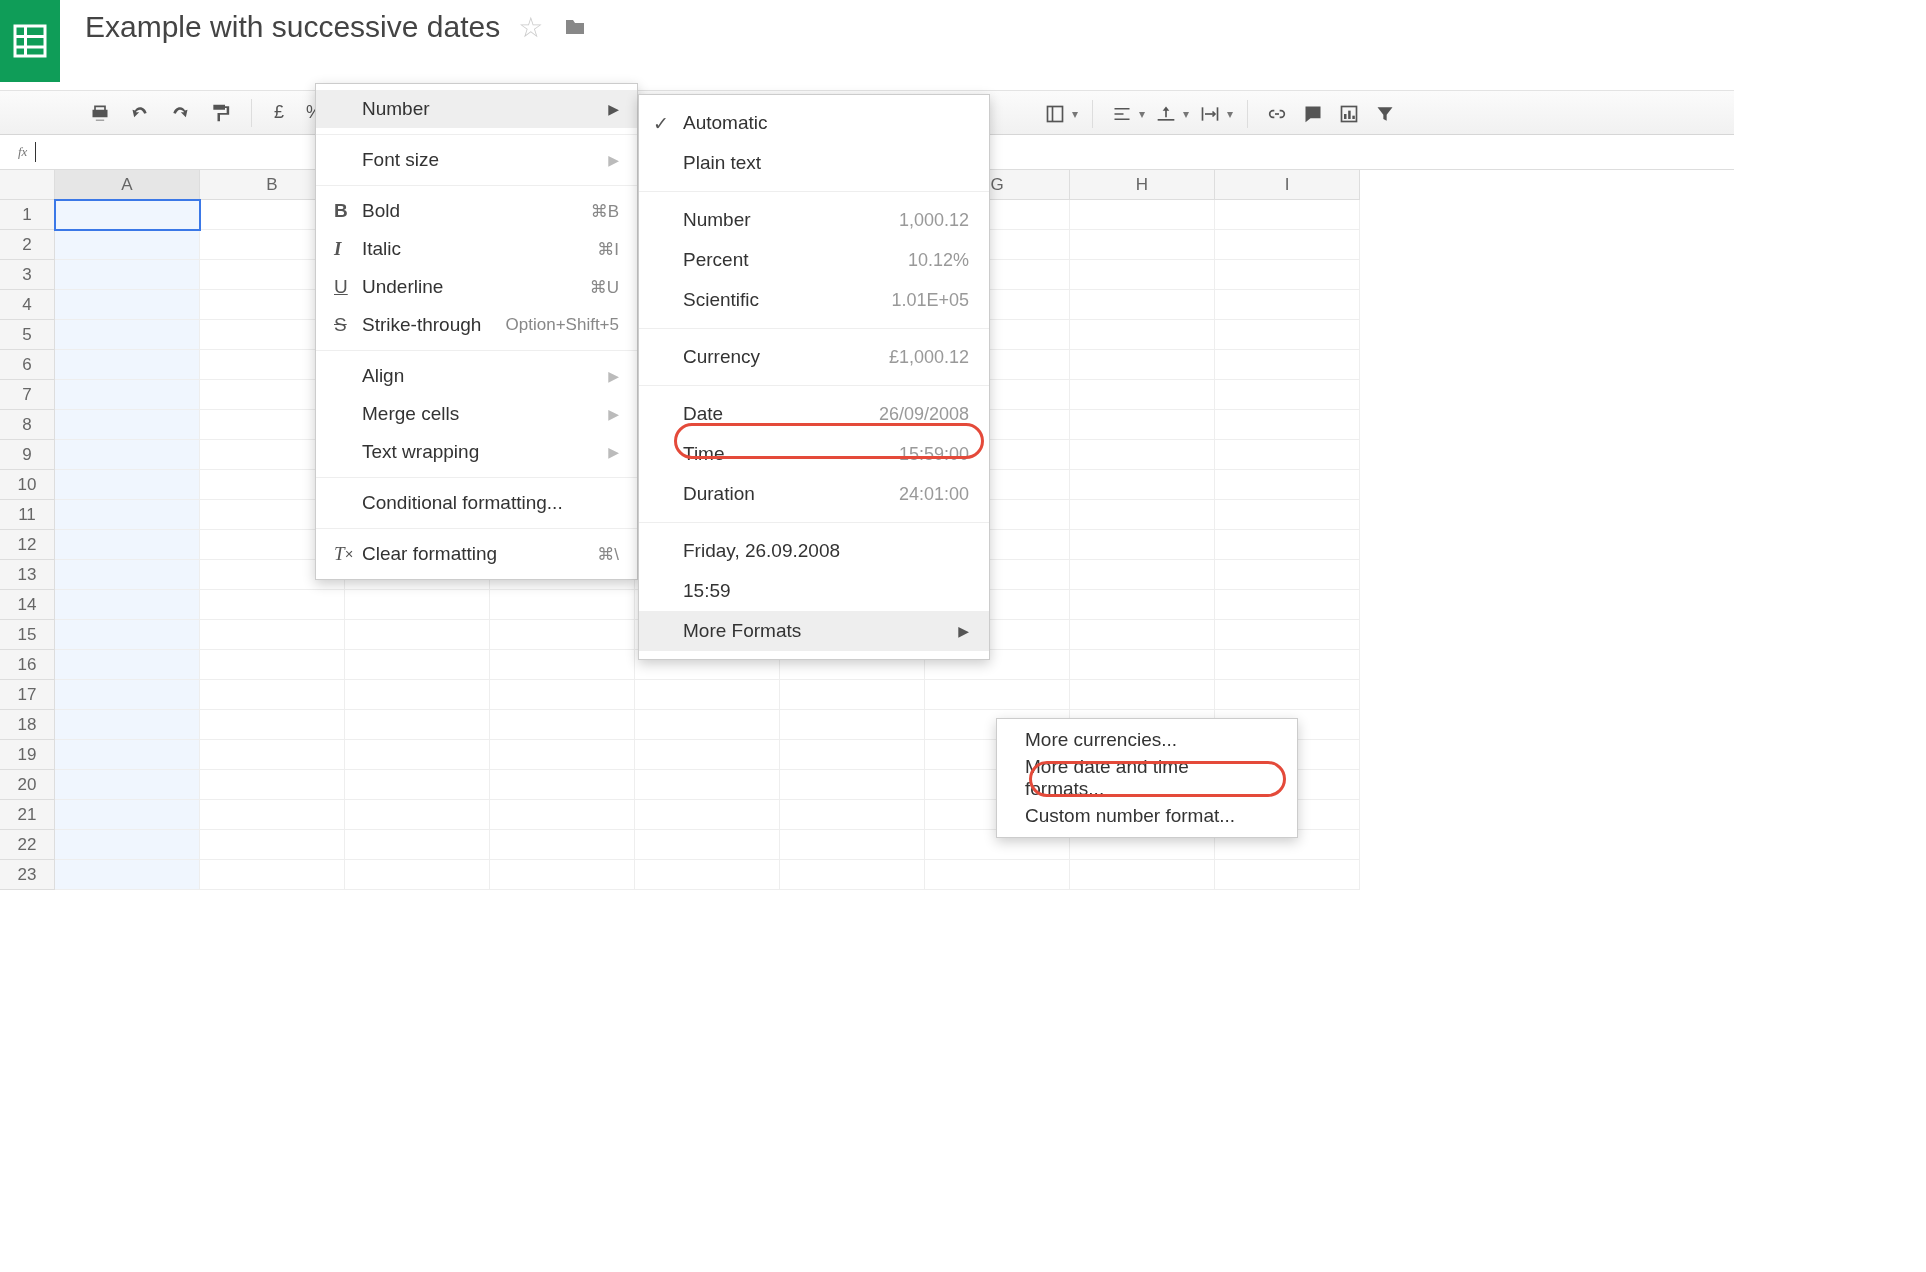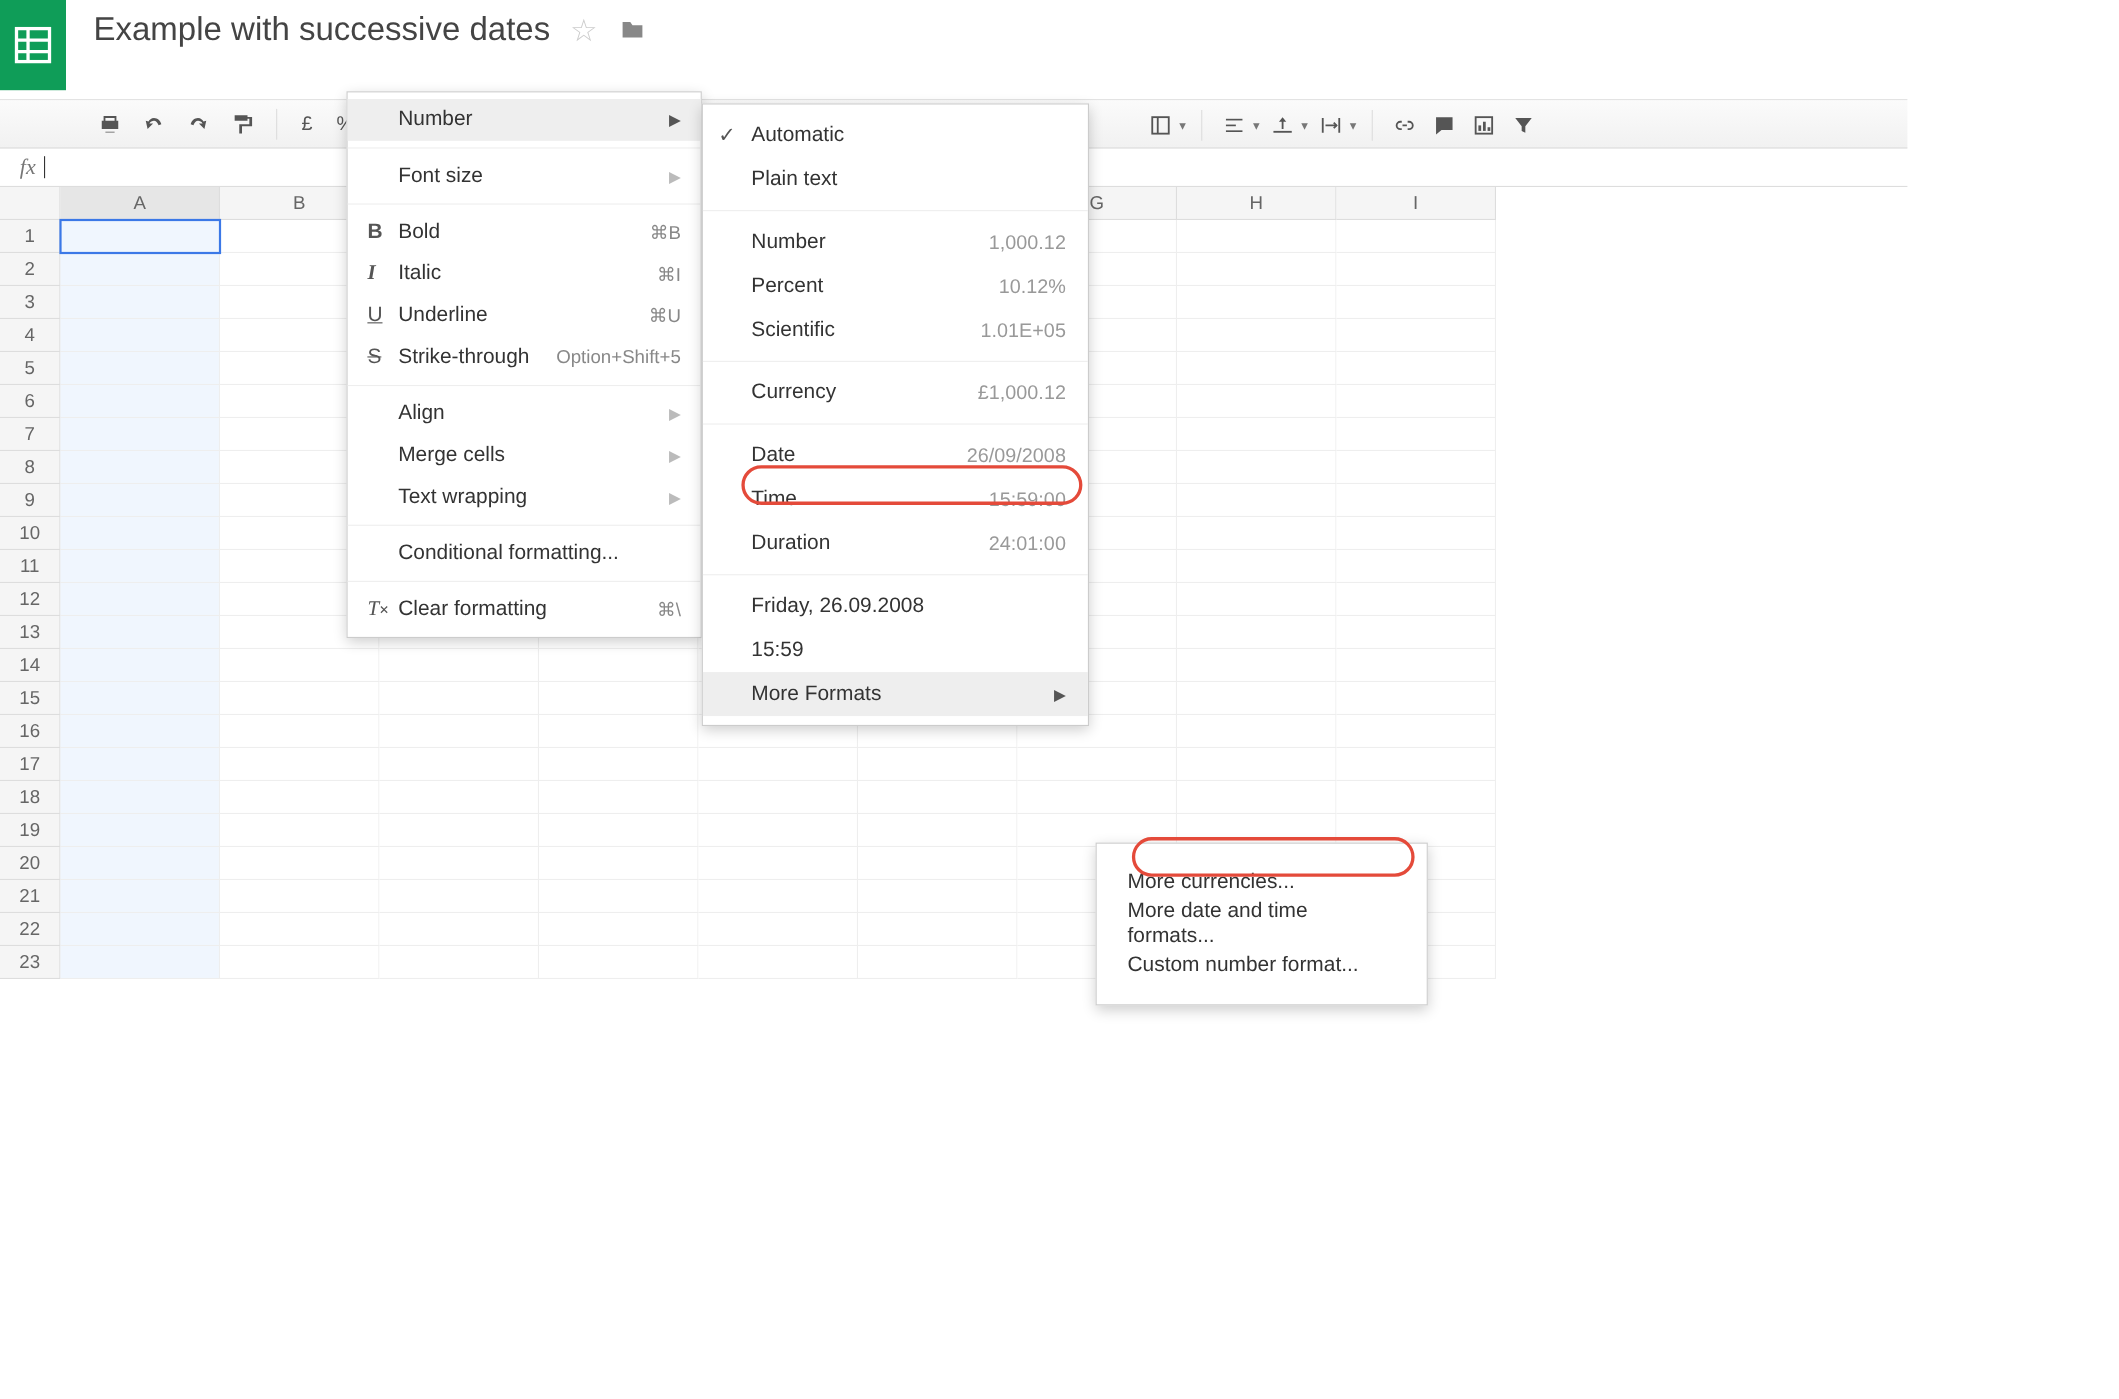--- a/index.html
+++ b/index.html
@@ -88,21 +88,21 @@
 
   
   .fxbar {
     position: absolute;
     left:0; right:0; top:135px; height:35px;
     border-bottom: 1px solid #ddd;
     display:flex; align-items:center;
     padding-left: 18px;
     color:#777;
   }
-  .fxbar .fx { font-style: italic; font-family: "Times New Roman", serif; font-size:20px; margin-right:8px;}
+  .fxbar .fx { font-style: italic; font-family: "Times New Roman", serif; font-size:13px; margin-right:8px;}
   .fxbar .cursor { width:1px; height:20px; background:#333; }
 
   
   .grid {
     position:absolute; left:0; top:170px; right:0; bottom:0;
   }
   .corner {
     position:absolute; left:0; top:0; width:55px; height:30px;
     background:#f5f5f5; border-right:1px solid #ddd; border-bottom:1px solid #ddd;
   }
@@ -202,23 +202,22 @@
 
   
   .subsub {
     position:absolute;
     left:996px; top:718px;
     width:302px;
     background:#fff;
     border:1px solid #ccc;
     box-shadow: 0 4px 12px rgba(0,0,0,0.2);
     z-index: 17;
-    padding: 16px 0;
+    padding: 2px 0;
     font-size: 19px;
-    margin-top: 48px;
   }
   .subsub .row {
     height:38px; display:flex;align-items:center; padding:0 28px; cursor:pointer; color:#333;
   }
 
   
   svg { display:block; }
 </style>
 </head>
 <body>

